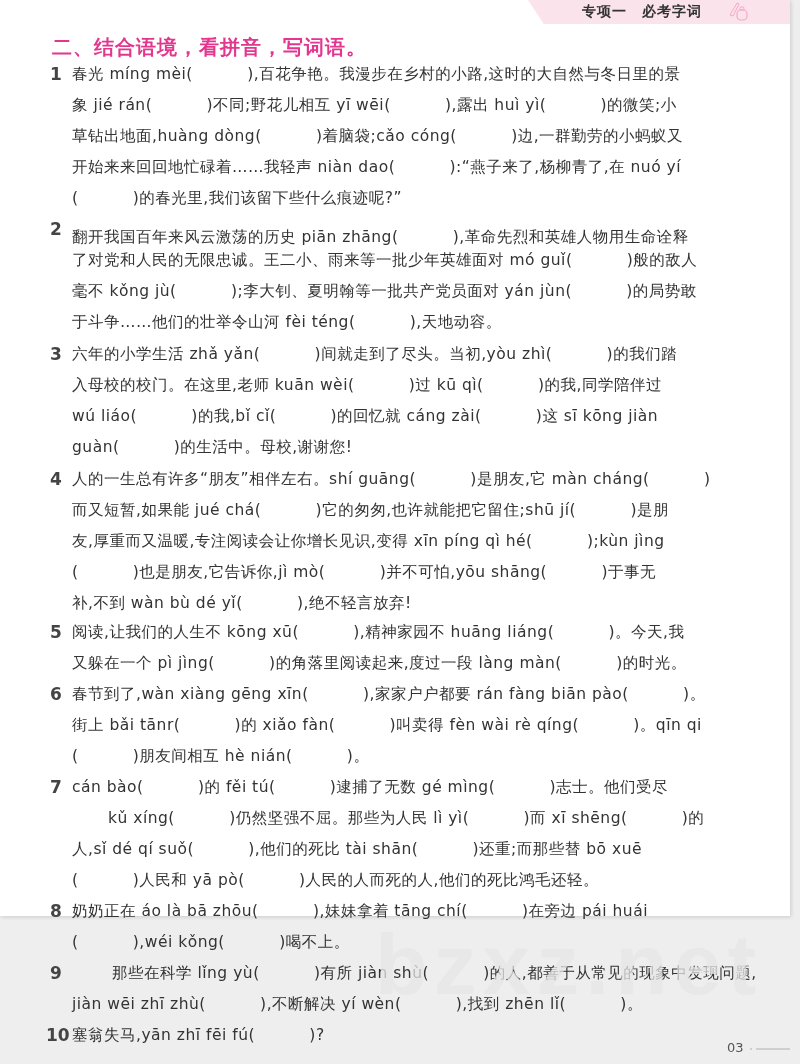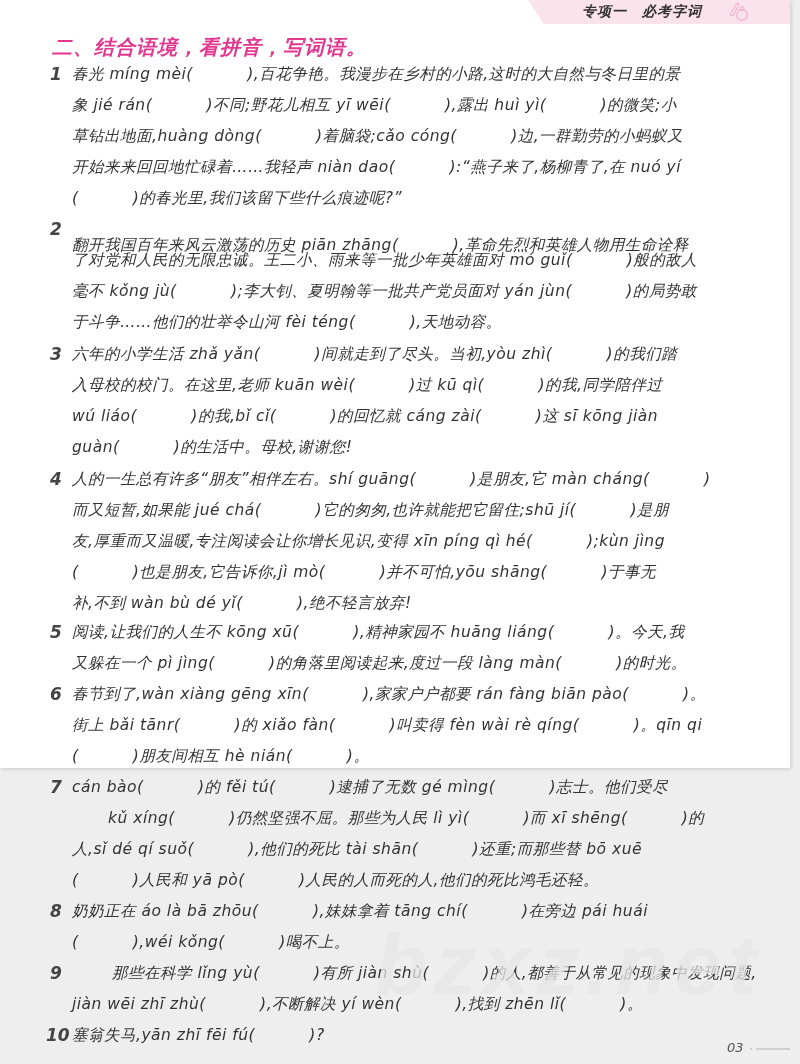--- a/index.html
+++ b/index.html
@@ -1,23 +1,22 @@
 <!DOCTYPE html>
 <html><head>
 <meta charset="utf-8">
 <style>
   html, body { margin:0; padding:0; }
   body {
     width:800px; height:1064px; background:#eeeeee; position:relative; overflow:hidden;
     font-family: "DejaVu Sans", "Liberation Sans", sans-serif;
   }
   .page {
-    position:absolute; left:0; top:0; width:790px; height:768px; background:#ffffff;
+    position:absolute; left:0; top:0; width:790px; height:916px; background:#ffffff;
     box-shadow: 1px 1px 4px rgba(0,0,0,0.15);
-    font-style: italic;
   }
   .header-band {
     position:absolute; right:0; top:0; width:262px; height:24px;
     background:#fbe3ec;
     clip-path: polygon(0 0, 100% 0, 100% 100%, 6% 100%);
   }
   .header-title {
     position:absolute; left:54px; top:3px; font-size:14px; color:#333; letter-spacing:1px;
     font-weight:bold; white-space:pre;
   }
@@ -74,21 +73,21 @@
     <span class="num" style="top:0;">1</span>
     <div class="line" style="top:0;">春光 míng mèi(          ),百花争艳。我漫步在乡村的小路,这时的大自然与冬日里的景</div>
     <div class="line" style="top:31px;">象 jié rán(          )不同;野花儿相互 yī wēi(          ),露出 huì yì(          )的微笑;小</div>
     <div class="line" style="top:62px;">草钻出地面,huàng dòng(          )着脑袋;cǎo cóng(          )边,一群勤劳的小蚂蚁又</div>
     <div class="line" style="top:93px;">开始来来回回地忙碌着……我轻声 niàn dao(          ):“燕子来了,杨柳青了,在 nuó yí</div>
     <div class="line" style="top:124px;">(          )的春光里,我们该留下些什么痕迹呢?”</div>
   </div>
 
   <div class="q" style="top:214px;">
     <span class="num" style="top:0;">2</span>
-    <div class="line" style="top:16px;">翻开我国百年来风云激荡的历史 piān zhāng(          ),革命先烈和英雄人物用生命诠释</div>
+    <div class="line" style="top:8px;">翻开我国百年来风云激荡的历史 piān zhāng(          ),革命先烈和英雄人物用生命诠释</div>
     <div class="line" style="top:31px;">了对党和人民的无限忠诚。王二小、雨来等一批少年英雄面对 mó guǐ(          )般的敌人</div>
     <div class="line" style="top:62px;">毫不 kǒng jù(          );李大钊、夏明翰等一批共产党员面对 yán jùn(          )的局势敢</div>
     <div class="line" style="top:93px;">于斗争……他们的壮举令山河 fèi téng(          ),天地动容。</div>
   </div>
 
   <div class="q" style="top:339px;">
     <span class="num" style="top:0;">3</span>
     <div class="line" style="top:0;">六年的小学生活 zhǎ yǎn(          )间就走到了尽头。当初,yòu zhì(          )的我们踏</div>
     <div class="line" style="top:31px;">入母校的校门。在这里,老师 kuān wèi(          )过 kū qì(          )的我,同学陪伴过</div>
     <div class="line" style="top:62px;">wú liáo(          )的我,bǐ cǐ(          )的回忆就 cáng zài(          )这 sī kōng jiàn</div>

